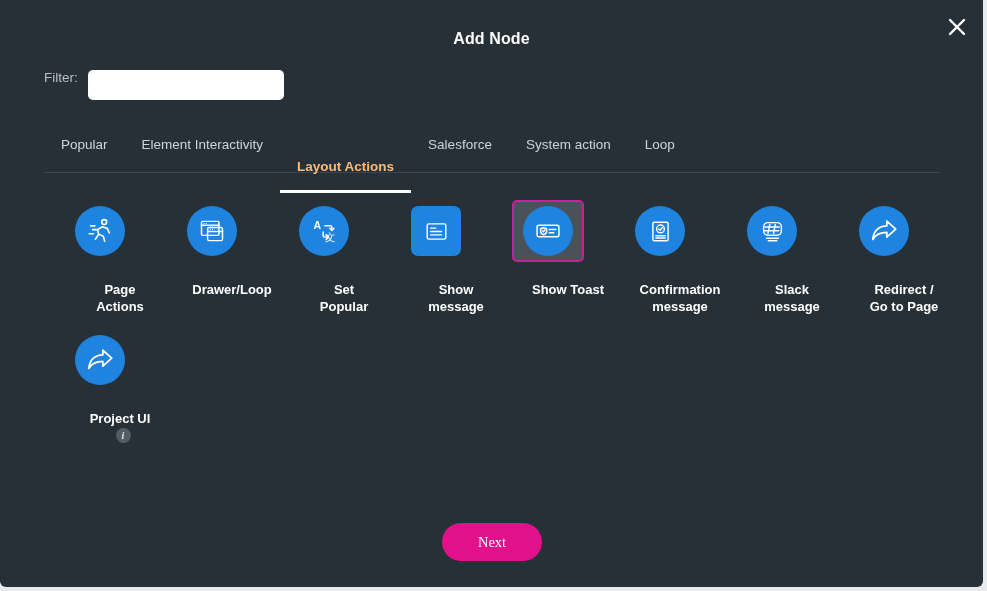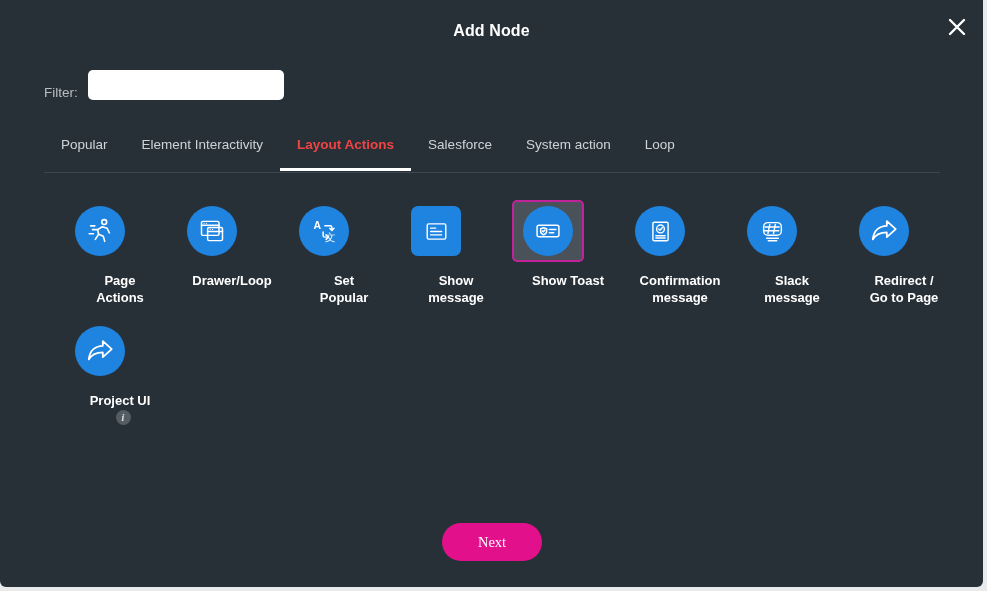--- a/index.html
+++ b/index.html
@@ -23,21 +23,21 @@
     background: #283037;
     border-bottom-left-radius: 6px;
     border-bottom-right-radius: 6px;
     overflow: hidden;
   }
 
   
   #title {
     position: absolute;
     left: 0;
-    top: 22px;
+    top: 30px;
     width: 983px;
     text-align: center;
     font-size: 16px;
     font-weight: bold;
     color: #ffffff;
     letter-spacing: 0.1px;
   }
 
   #close-btn {
     position: absolute;
@@ -51,21 +51,21 @@
     cursor: pointer;
   }
   #close-btn svg { display: block; }
 
   
   #filter-row {
     position: absolute;
     left: 44px;
     top: 70px;
     display: flex;
-    align-items: flex-end;
+    align-items: flex-start;
   }
   #filter-label {
     font-size: 13.5px;
     color: #b9bec3;
     margin-right: 10px;
   }
   #filter-input {
     width: 196px;
     height: 30px;
     border: none;
@@ -94,22 +94,23 @@
     position: relative;
     font-size: 13.5px;
     color: #ced3d8;
     padding: 0 17px;
     height: 40px;
     line-height: 28px;
     white-space: nowrap;
     cursor: pointer;
   }
   .tab.active {
-    color: #ef4444;
+    color: #fdba74;
     font-weight: bold;
+    margin-top: 22px;
   }
   .tab.active::after {
     content: "";
     position: absolute;
     left: 0;
     right: 0;
     bottom: 0;
     height: 3px;
     background: #ffffff;
   }
@@ -153,21 +154,21 @@
     display: flex;
     align-items: center;
     justify-content: center;
   }
   .node-icon.square {
     border-radius: 7px;
   }
   .node-icon svg { display: block; }
 
   .node-label {
-    margin-top: 10px;
+    margin-top: 19px;
     font-size: 13px;
     font-weight: bold;
     color: #ffffff;
     text-align: center;
     line-height: 17px;
     max-width: 104px;
     padding-left: 40px;
   }
   .node-label .badge {
     display: inline-flex;

